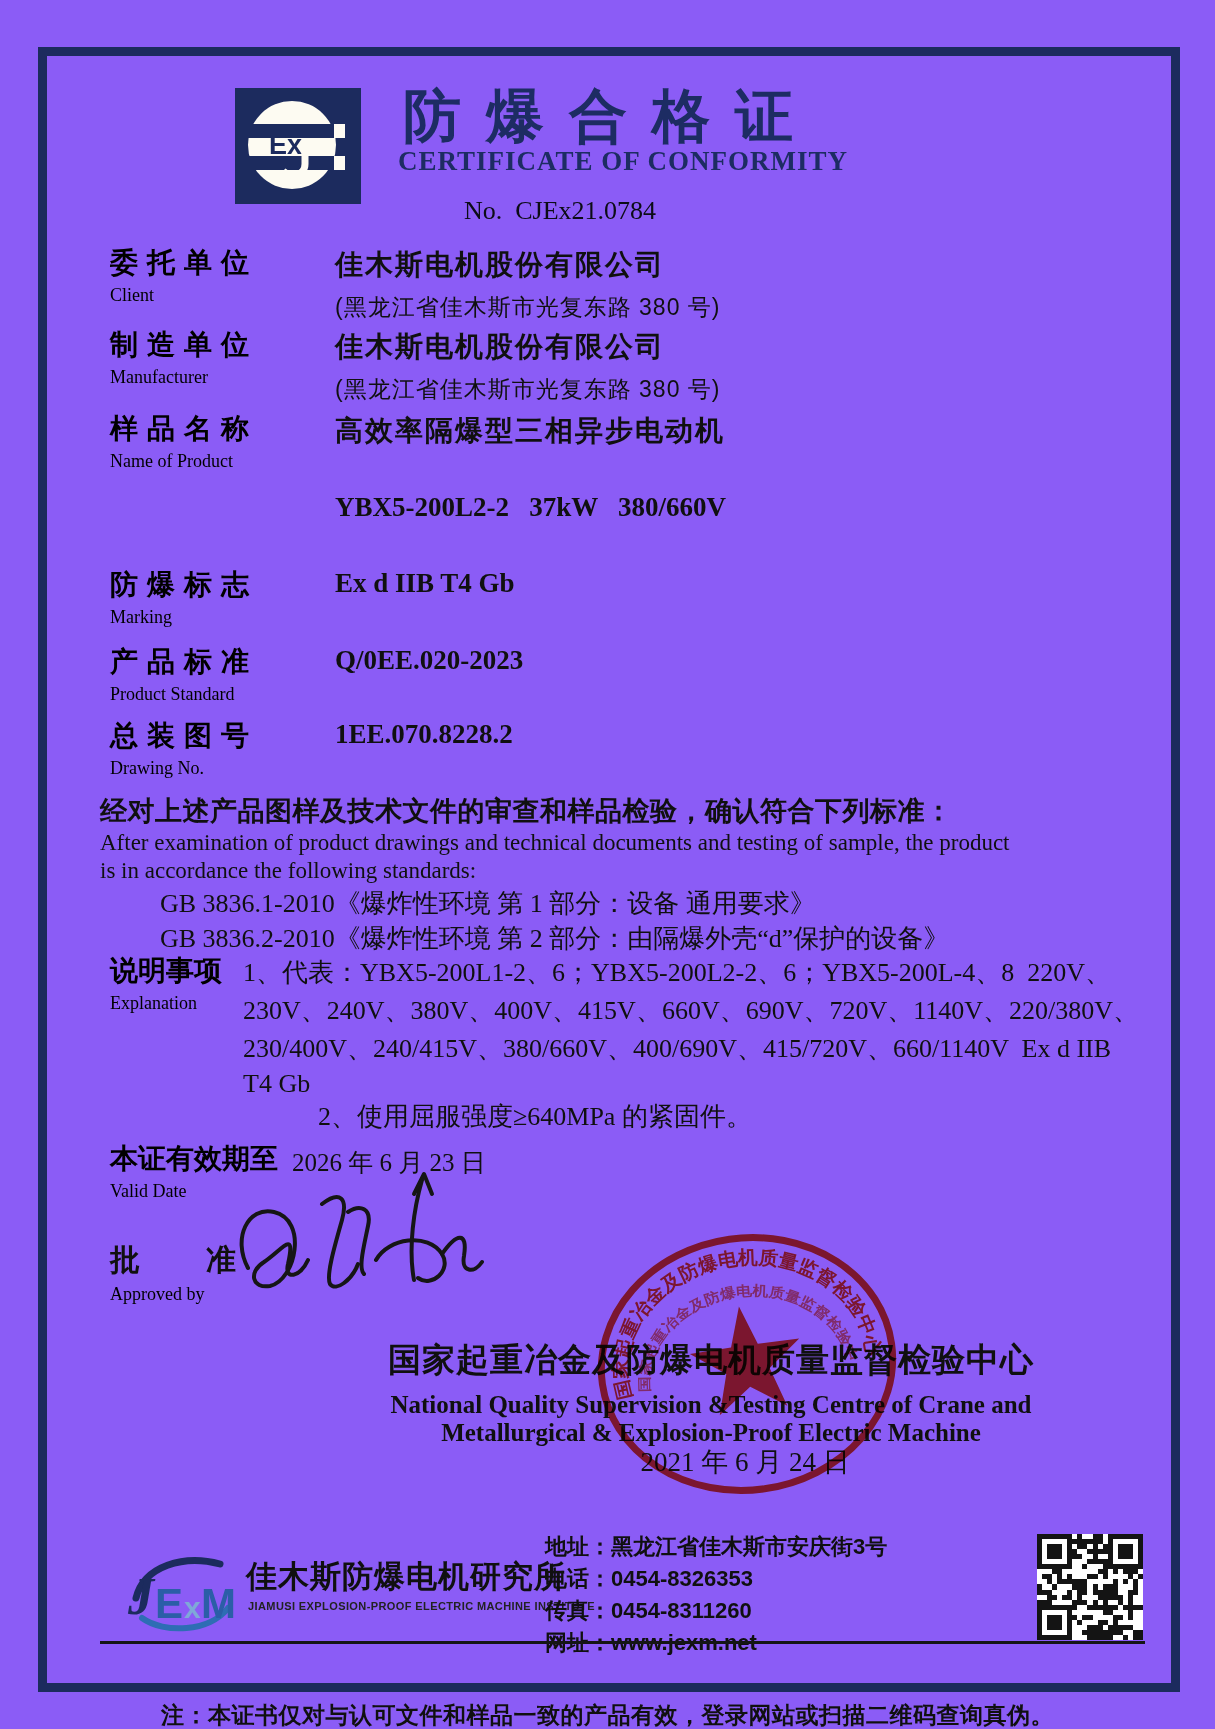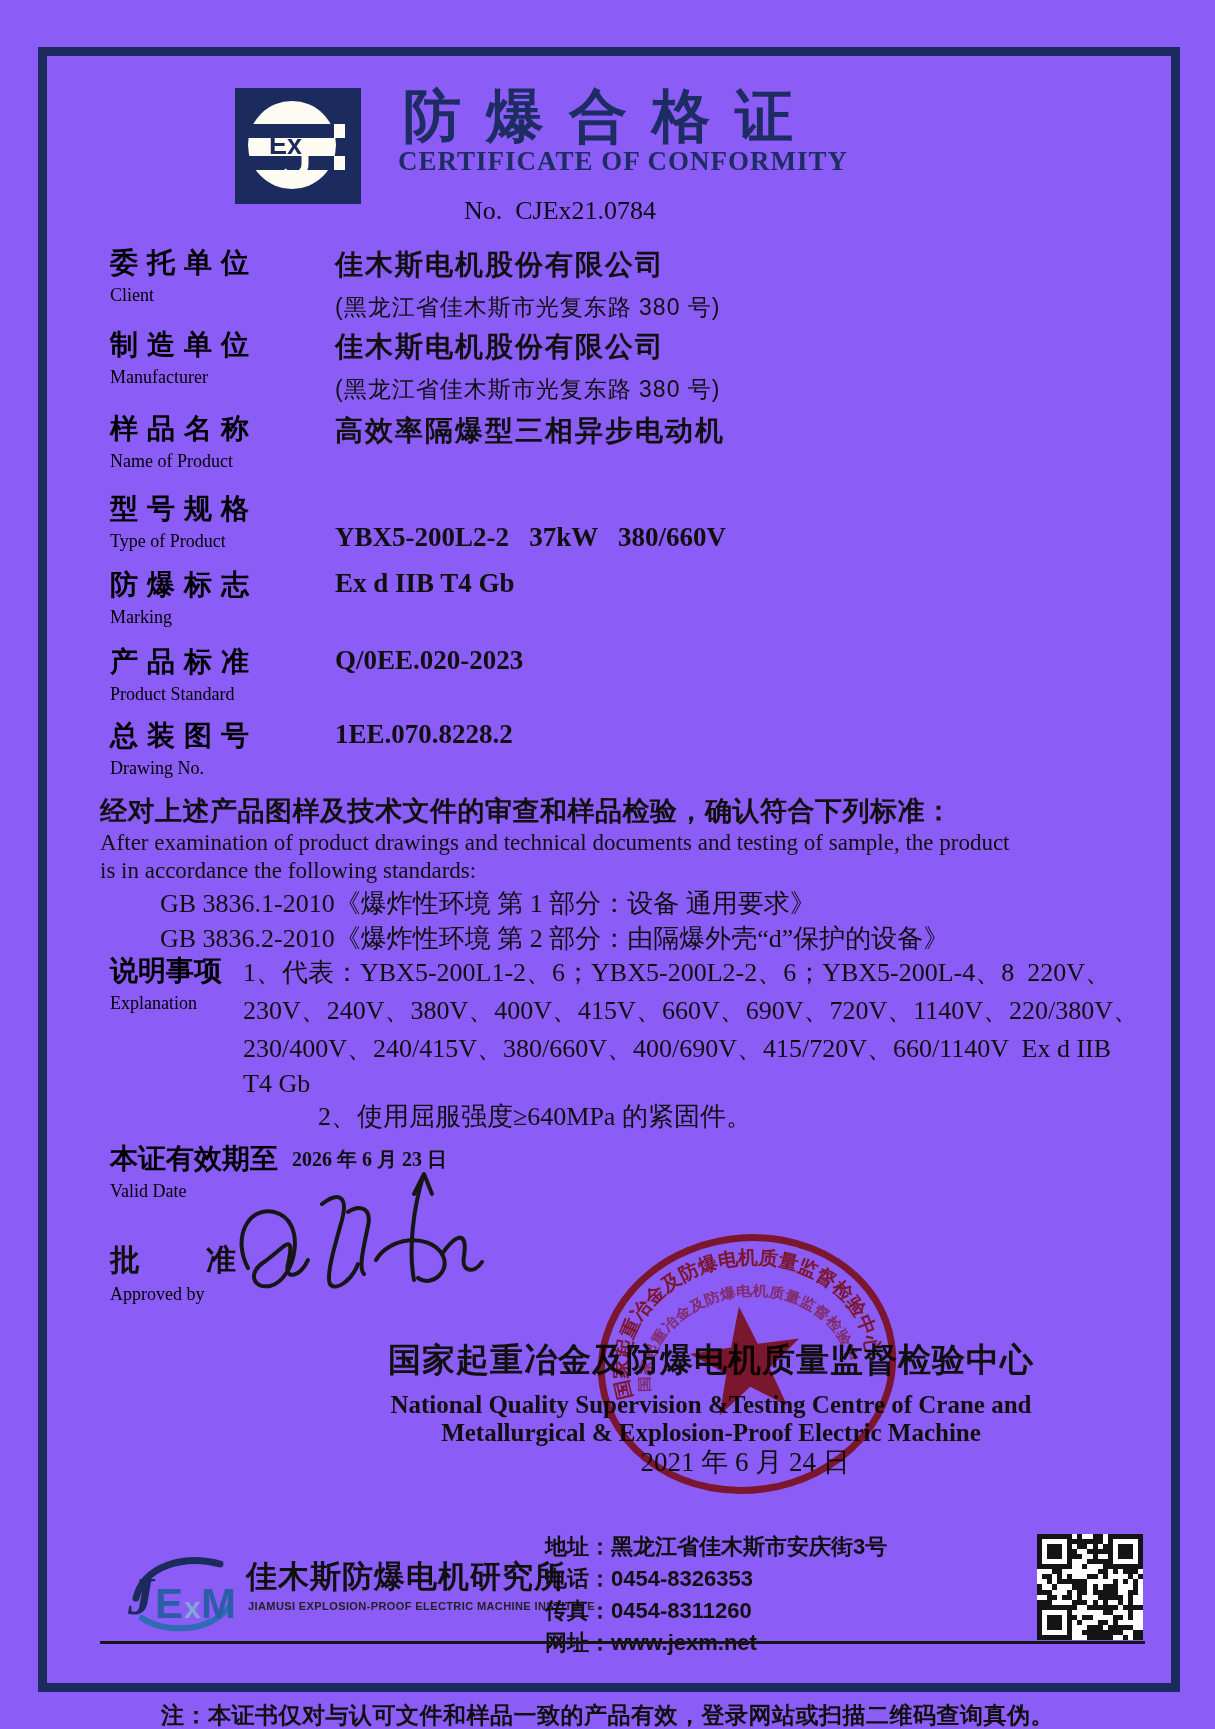--- a/index.html
+++ b/index.html
@@ -18,21 +18,21 @@
   .cn-label-tight{font-size:28px;font-weight:700;color:#000;white-space:nowrap;}
   .en-sub{font-family:"Liberation Serif",serif;font-size:18px;color:#000;margin-top:3px;white-space:nowrap;}
   .value{font-family:"Liberation Serif",serif;font-size:27px;font-weight:700;white-space:pre;}
   .value-cn{font-family:"Liberation Sans",sans-serif;font-size:28px;font-weight:700;letter-spacing:2px;white-space:pre;}
   .value2{font-size:23px;font-weight:400;margin-top:8px;letter-spacing:1px;white-space:pre;}
   
   .stmt-cn{font-size:27px;font-weight:700;letter-spacing:.5px;white-space:nowrap;}
   .stmt-en{font-family:"Liberation Serif",serif;font-size:23px;line-height:29px;white-space:pre;}
   .standard{font-family:"Liberation Serif",serif;font-size:26px;font-weight:500;white-space:pre;}
   .exp-line{font-family:"Liberation Serif",serif;font-size:26px;white-space:pre;text-align:right;}
-  .date-val{font-family:"Liberation Serif",serif;font-size:20px;white-space:pre;font-weight:bold;}
+  .date-val{font-family:"Liberation Serif",serif;font-size:25px;white-space:pre;}
   .approve-label{font-size:30px;font-weight:700;letter-spacing:66px;white-space:nowrap;}
   
   .issuer-cn{font-size:33px;font-weight:700;letter-spacing:1px;text-align:center;white-space:nowrap;}
   .issuer-en{font-family:"Liberation Serif",serif;font-size:25px;font-weight:700;text-align:center;white-space:pre;}
   .issuer-date{font-family:"Liberation Serif",serif;font-size:27px;text-align:center;white-space:pre;}
   .seal-svg{mix-blend-mode:multiply;opacity:.92;transform:rotate(-8deg);}
   
   .inst-cn{font-size:31px;font-weight:700;letter-spacing:1px;white-space:nowrap;}
   .inst-en{font-size:11px;font-weight:600;letter-spacing:.4px;color:#222;white-space:nowrap;}
   .contact-row{height:32px;font-size:22px;font-weight:600;white-space:pre;}
@@ -81,25 +81,21 @@
     <div class="value-cn">佳木斯电机股份有限公司</div>
     <div class="value2">(黑龙江省佳木斯市光复东路 380 号)</div>
   </div>
 
   <div class="abs value-cn" style="left:335px;top:412px;">高效率隔爆型三相异步电动机</div>
   <div class="abs" style="left:110px;top:410px;">
     <div class="cn-label">样品名称</div>
     <div class="en-sub">Name of Product</div>
   </div>
 
-  <div class="abs" style="left:110px;top:490px;">
-    <div class="cn-label">型号规格</div>
-    <div class="en-sub">Type of Product</div>
-  </div>
-  <div class="abs value" style="left:335px;top:492px;margin-top:30px;">YBX5-200L2-2   37kW   380/660V</div>
+  <div class="abs value" style="left:335px;top:492px;">YBX5-200L2-2   37kW   380/660V</div>
 
   <div class="abs" style="left:110px;top:566px;">
     <div class="cn-label">防爆标志</div>
     <div class="en-sub">Marking</div>
   </div>
   <div class="abs value" style="left:335px;top:568px;">Ex d IIB T4 Gb</div>
 
   <div class="abs" style="left:110px;top:643px;">
     <div class="cn-label">产品标准</div>
     <div class="en-sub">Product Standard</div>

